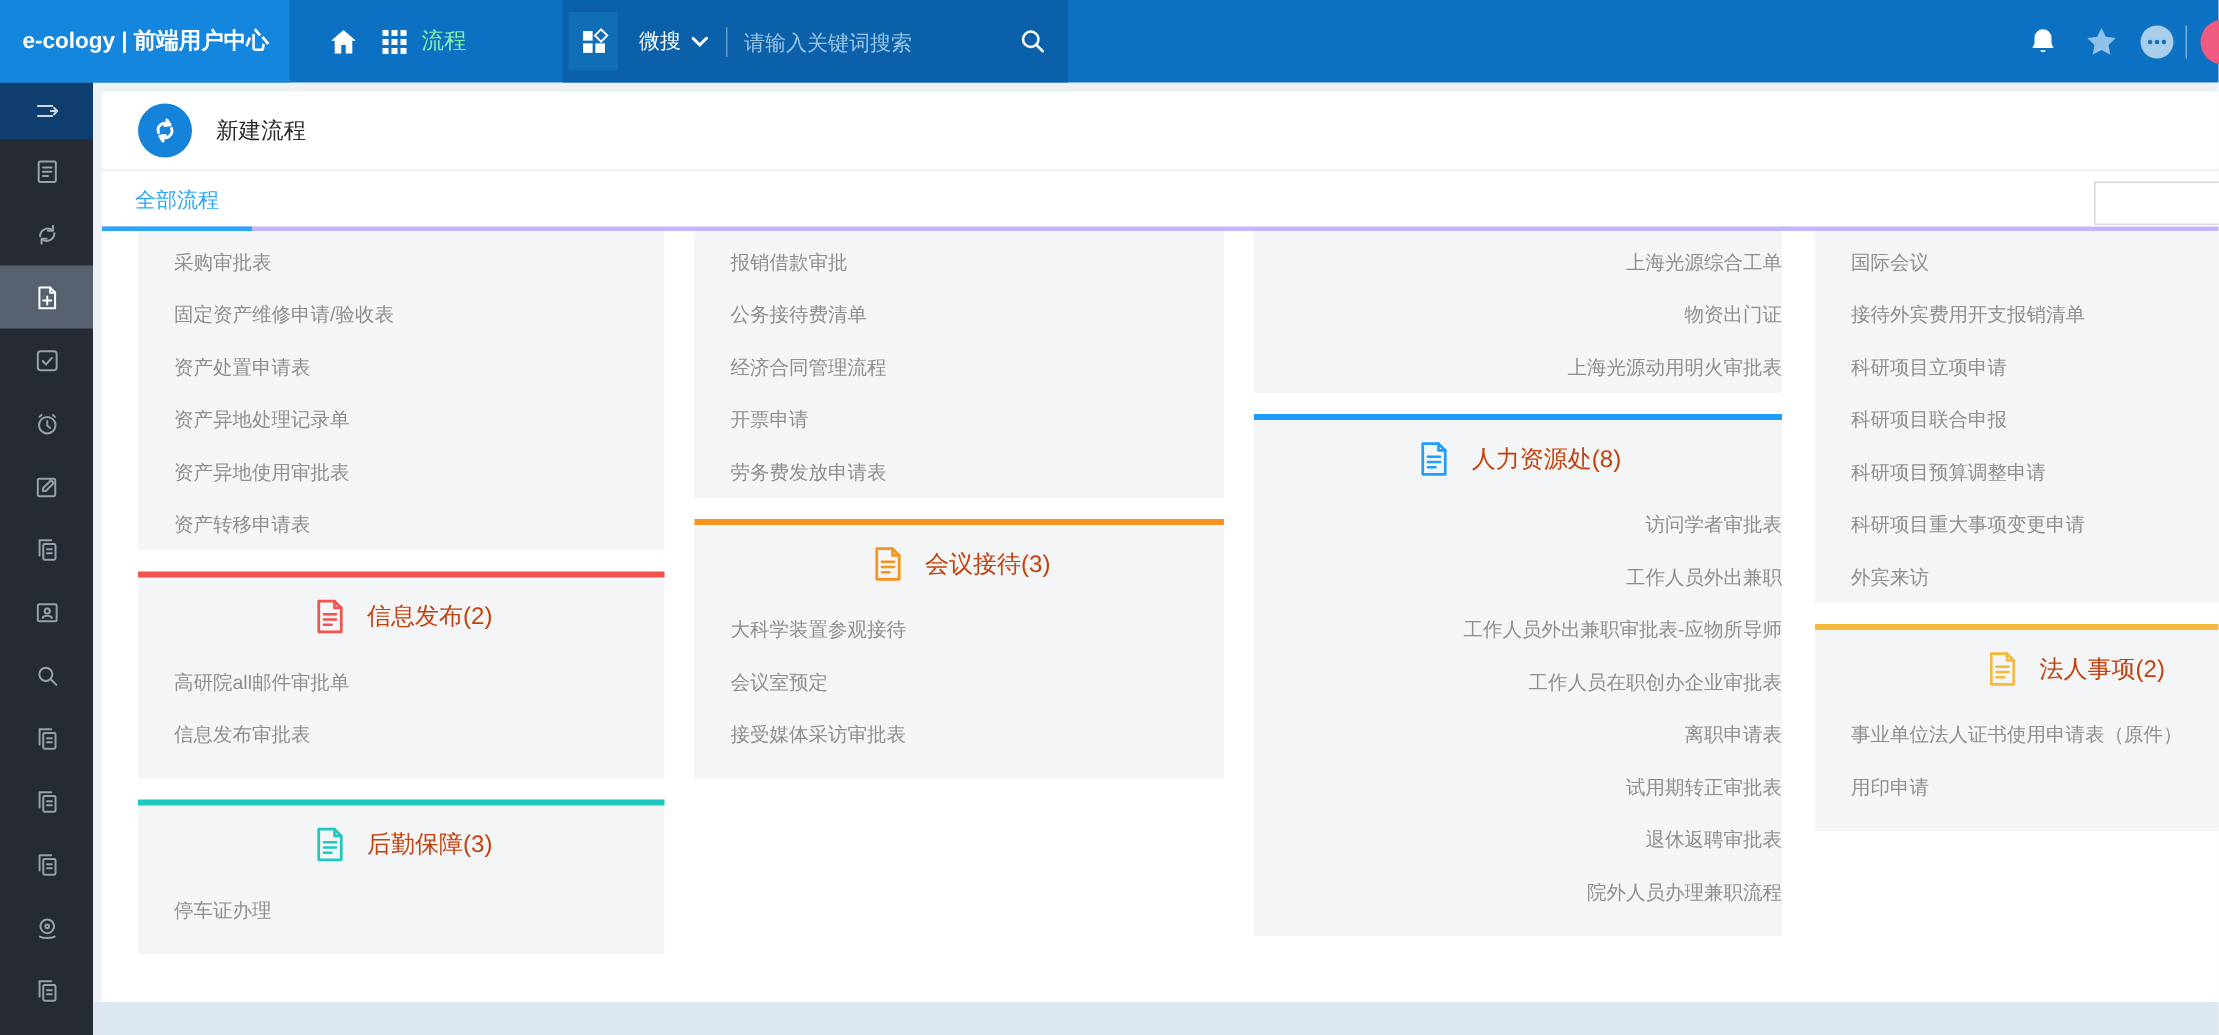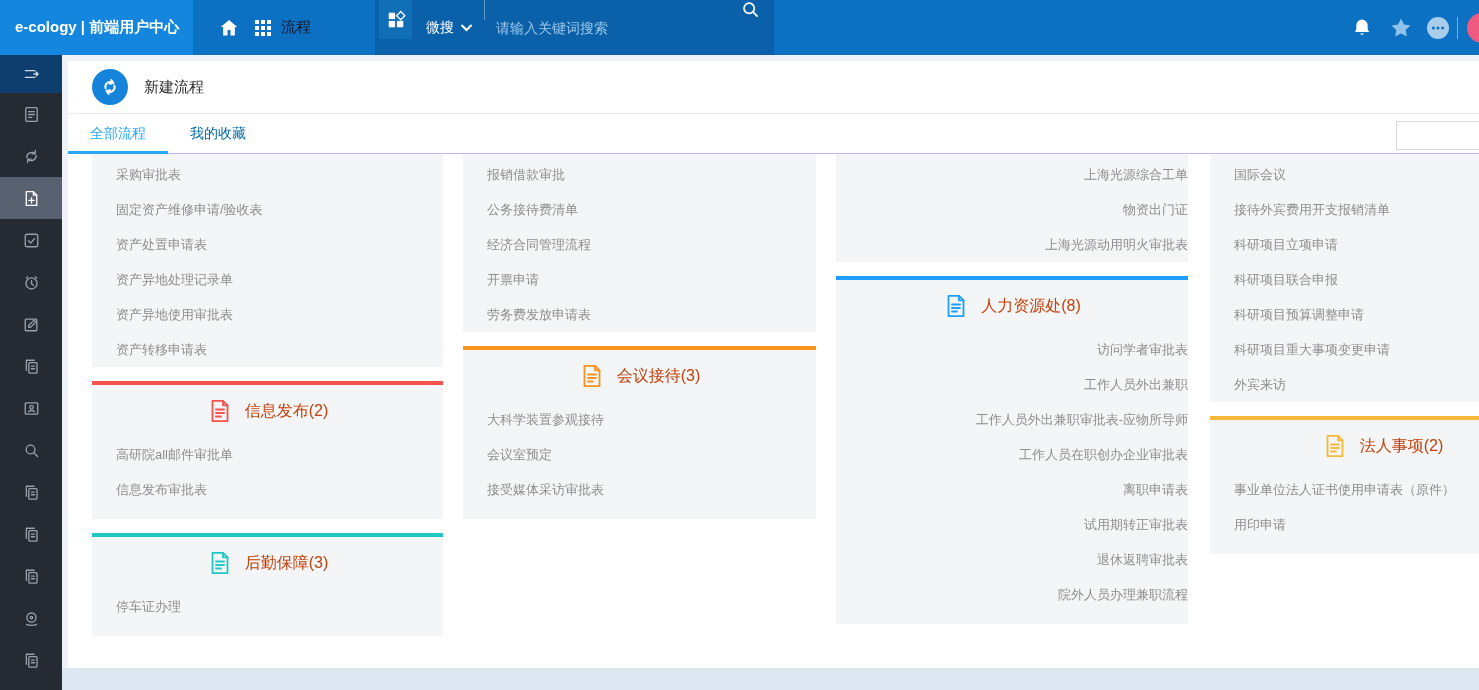--- a/index.html
+++ b/index.html
@@ -6,23 +6,23 @@
   html,body { width:1479px; height:690px; overflow:hidden;
     font-family:"Liberation Sans","DejaVu Sans",sans-serif; background:#fff; }
 
   
   .topbar { position:absolute; left:0; top:0; width:1479px; height:55px; background:#0c71c3; z-index:5; }
   .topbar > * { position:absolute; top:50%; transform:translateY(-50%); }
   .brand { left:0; top:0; transform:none; width:193px; height:55px; background:#1486de;
     display:flex; align-items:center; padding-left:15px; color:#fff; font-size:15px; font-weight:600; cursor:pointer; }
   .home { left:212px; width:34px; height:34px; display:flex; align-items:center; justify-content:center; cursor:pointer; }
   .flow { left:254px; height:55px; top:0; transform:none; display:flex; align-items:center; gap:9px;
-    color:#0f172a; font-size:15px; cursor:pointer;justify-content:center; }
-  .searchbox { left:375px; top:0; transform:none; width:399px; height:55px; background:#0a61a9;
-    display:flex; }
+    color:#86efac; font-size:15px; cursor:pointer;justify-content:center; }
+  .searchbox { left:375px; top:0; transform:none; width:337px; height:55px; background:#0a61a9;
+    display:flex; align-items:center; }
   .apps { width:33px; height:39px; margin-left:4px; background:#0f6eb6; display:flex; align-items:center;
     justify-content:center; cursor:pointer; }
   .scope { margin-left:14px; color:#fff; font-size:14px; display:flex; align-items:center; gap:7px; cursor:pointer; white-space:nowrap; }
   .vsep { width:1px; height:20px; background:rgba(255,255,255,.35); margin:0 11px 0 12px; }
   .gsearch { flex:1; min-width:0; background:transparent; border:none; outline:none; color:#fff; font-size:14px; }
   .gsearch::placeholder { color:#9cc6e8; }
   .mag { margin:0 14px 0 6px; cursor:pointer; display:flex; }
   .tb-bell { left:1351px; cursor:pointer; display:flex; }
   .tb-star { left:1389px; cursor:pointer; display:flex; }
   .tb-dots { left:1425px; cursor:pointer; display:flex; }
@@ -37,21 +37,21 @@
   .side-item.active { background:#57616f; color:#fff; }
   .side-item svg { display:block; }
 
   
   .main { position:absolute; left:62px; top:55px; width:1417px; height:671px; background:#eef1f5; }
   .panel { position:absolute; left:6px; top:6px; width:1411px; height:607px; background:#fff; }
   .page-head { height:53px; display:flex; align-items:center; padding-left:24px; border-bottom:1px solid #ebebeb; }
   .wficon { width:36px; height:36px; border-radius:50%; background:#1583d9; display:flex; align-items:center;
     justify-content:center; }
   .page-title { font-size:15px; font-weight:400; color:#2b2b2b; margin-left:16px; }
-  .tabs { position:relative; height:40px; border-bottom:1px solid #c4b5fd; display:flex; }
+  .tabs { position:relative; height:40px; border-bottom:3px solid #c4b5fd; display:flex;justify-content:space-between; }
   .tab { height:40px; line-height:38px; padding:0 22px; font-size:14px; color:#0369a1; cursor:pointer;
     border-bottom:3px solid transparent; }
   .tab.active { color:#2aa7f8; border-bottom-color:#2aa7f8; }
   .filter-input { position:absolute; left:1328px; top:7px; width:130px; height:29px;
     border:1px solid #d8d8d8; background:#fff; outline:none; padding:0 8px; font-size:13px; }
 
   .content { position:relative; height:512px; overflow:hidden; background:#fff; }
   .col { position:absolute; top:0; }
   .col1 { left:24px;  width:351px; }
   .col2 { left:395px; width:353px; }

